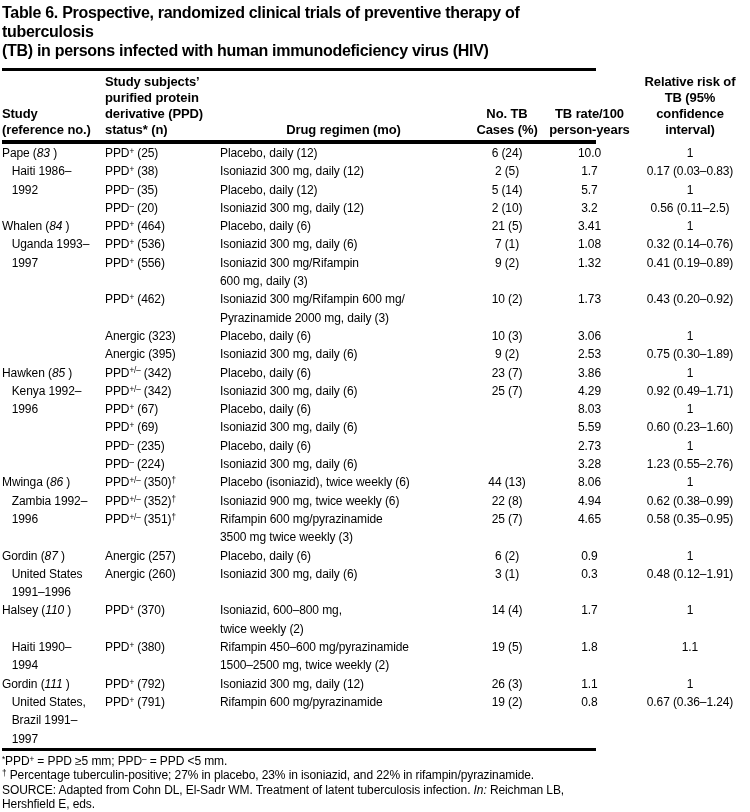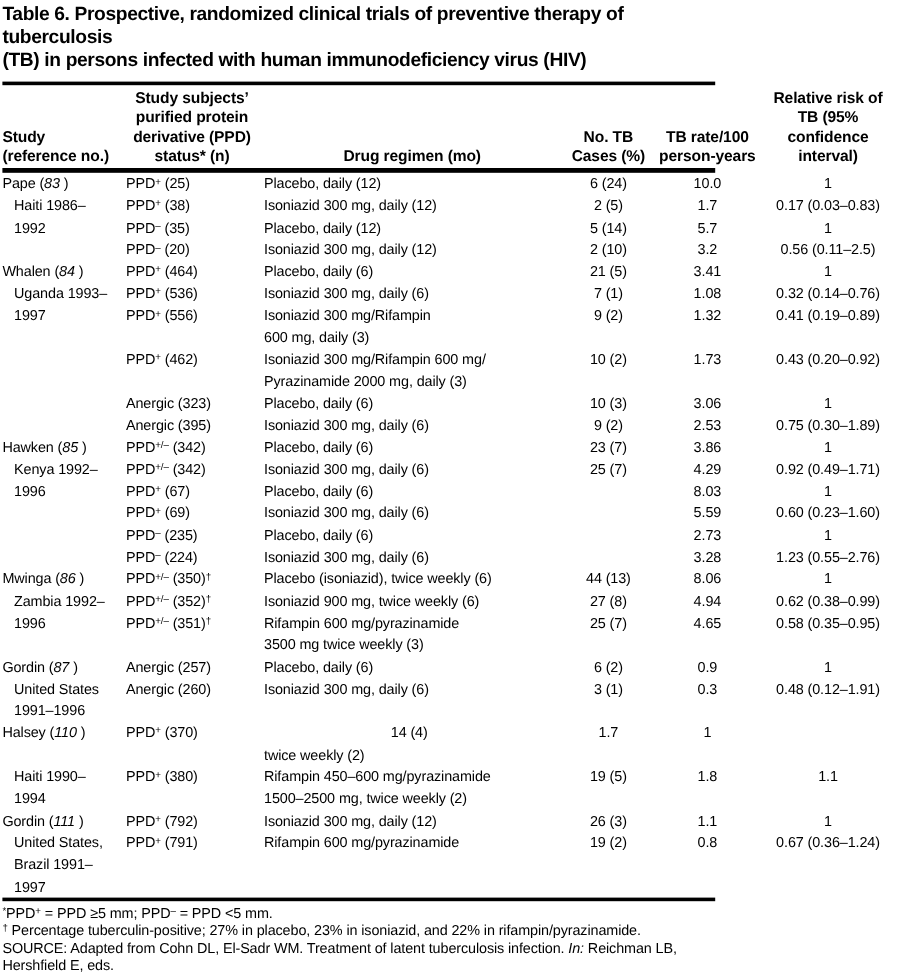--- a/index.html
+++ b/index.html
@@ -31,21 +31,21 @@
     grid-template-columns: 103px 110px 252px 80px 85px 116px;
     align-items: end;
     font-weight: bold;
     font-size: 13px;
     line-height: 16px;
     letter-spacing: -0.1px;
     padding: 3px 0 2px 0;
   }
   .th { white-space: pre-line; }
   .th.h0 { text-align: left; }
-  .th.h1 { text-align: center; }
+  .th.h1 { text-align: left; }
   .th.h2 { text-align: center; padding-left: 5px; }
   .th.h3, .th.h4, .th.h5 { text-align: center; }
   .hrule { border-top: 4px solid #000; }
   .tbody { font-size: 12px; letter-spacing: -0.1px; }
   .tr {
     display: grid;
     grid-template-columns: 103px 110px 252px 80px 85px 116px;
     line-height: 18.3px;
   }
   .td { white-space: pre; overflow: visible; }
@@ -243,21 +243,21 @@
         <div class="td c1">PPD<sup>+/–</sup> (350)<sup>†</sup></div>
         <div class="td c2">Placebo (isoniazid), twice weekly (6)</div>
         <div class="td c3">44 (13)</div>
         <div class="td c4">8.06</div>
         <div class="td c5">1</div>
       </div>
       <div class="tr">
         <div class="td c0">   Zambia 1992–</div>
         <div class="td c1">PPD<sup>+/–</sup> (352)<sup>†</sup></div>
         <div class="td c2">Isoniazid 900 mg, twice weekly (6)</div>
-        <div class="td c3">27 (8)</div>
+        <div class="td c3">22 (8)</div>
         <div class="td c4">4.94</div>
         <div class="td c5">0.62 (0.38–0.99)</div>
       </div>
       <div class="tr">
         <div class="td c0">   1996</div>
         <div class="td c1">PPD<sup>+/–</sup> (351)<sup>†</sup></div>
         <div class="td c2">Rifampin 600 mg/pyrazinamide</div>
         <div class="td c3">25 (7)</div>
         <div class="td c4">4.65</div>
         <div class="td c5">0.58 (0.35–0.95)</div>
@@ -290,20 +290,21 @@
         <div class="td c0">   1991–1996</div>
         <div class="td c1"></div>
         <div class="td c2"></div>
         <div class="td c3"></div>
         <div class="td c4"></div>
         <div class="td c5"></div>
       </div>
       <div class="tr">
         <div class="td c0">Halsey (<i>110</i> )</div>
         <div class="td c1">PPD<sup>+</sup> (370)</div>
+        <div class="td c2">Isoniazid, 600–800 mg,</div>
         <div class="td c3">14 (4)</div>
         <div class="td c4">1.7</div>
         <div class="td c5">1</div>
       </div>
       <div class="tr">
         <div class="td c0"></div>
         <div class="td c1"></div>
         <div class="td c2">twice weekly (2)</div>
         <div class="td c3"></div>
         <div class="td c4"></div>

